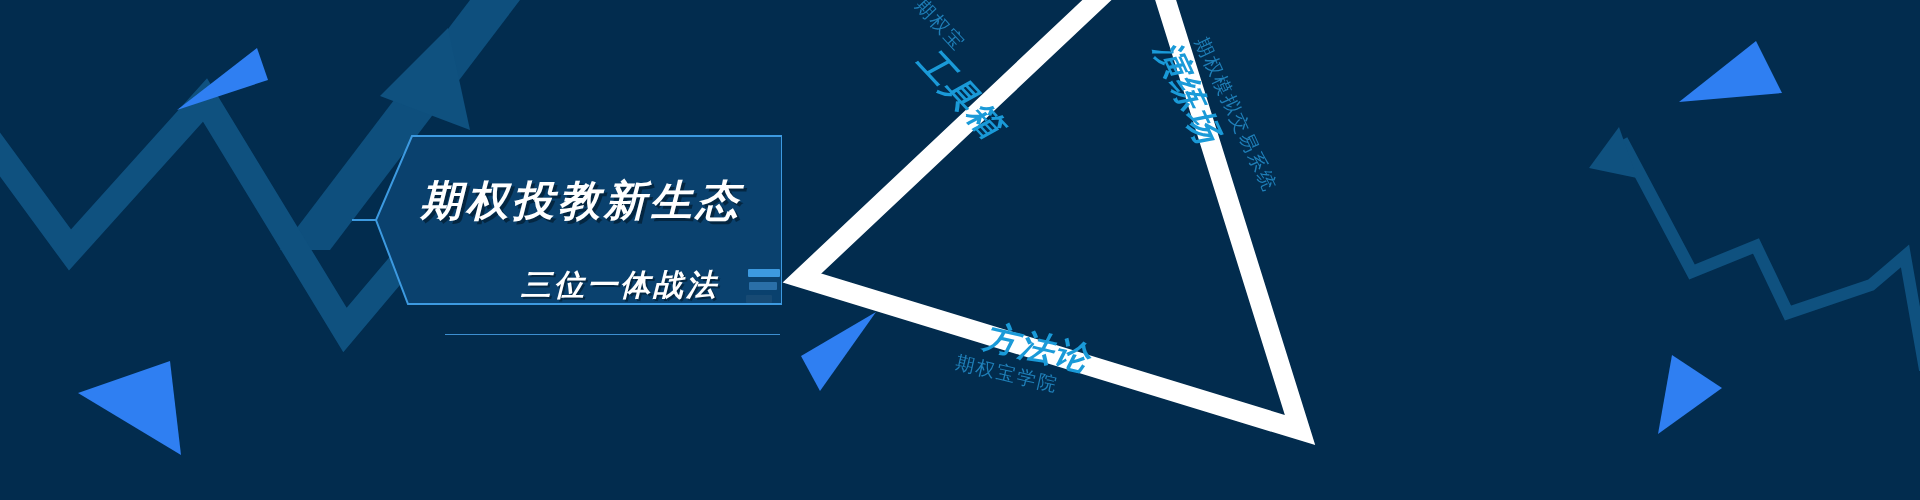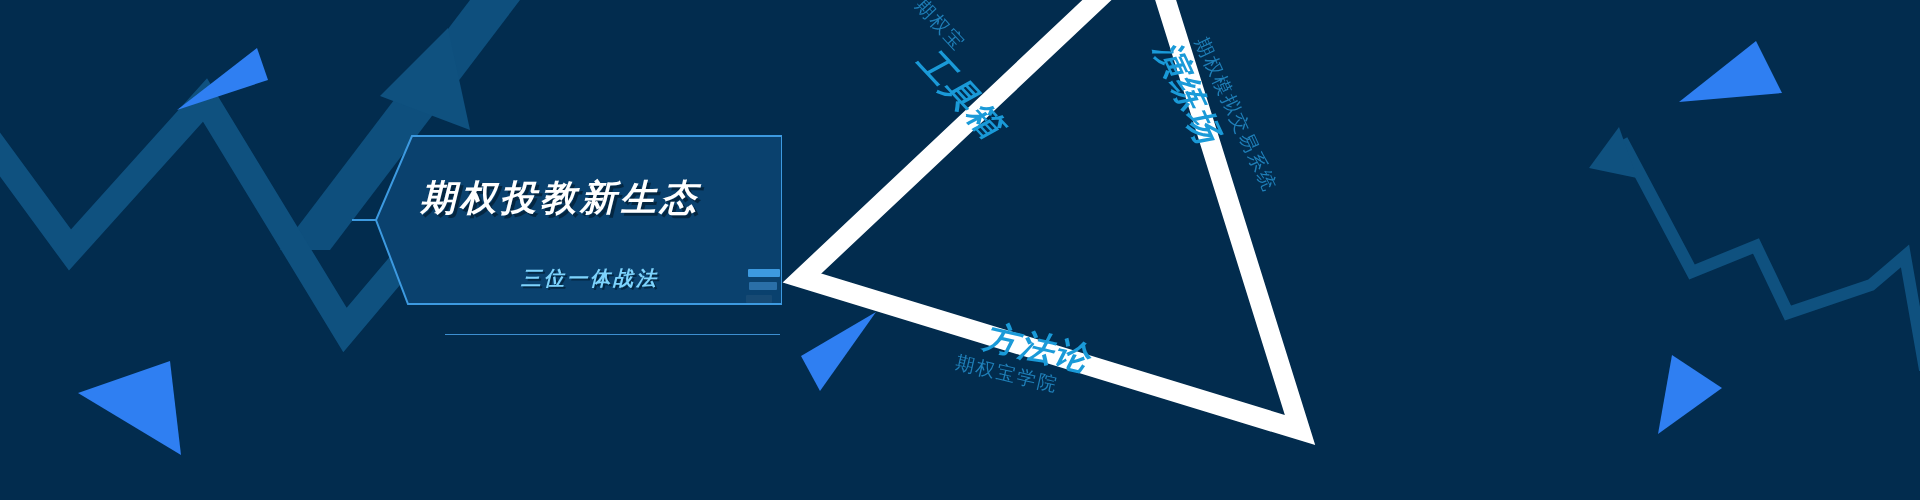--- a/index.html
+++ b/index.html
@@ -22,45 +22,45 @@
   .title-wrap {
     position:absolute;
     left:352px; top:132px;
     width:430px; height:180px;
   }
   .title-frame { position:absolute; inset:0; }
   .title-text {
     position:absolute;
     left:68px; top:48px;
     width:340px;
-    font-size:36px;
+    font-size:42px;
     font-weight:bold;
     font-style:italic;
     letter-spacing:4px;
     color:#ffffff;
     line-height:1;
     white-space:nowrap;
     text-shadow:3px 3px 0 rgba(3,34,58,.85);
     font-family:"DejaVu Sans","Liberation Sans",sans-serif;
   }
 
   
   .subtitle-wrap {
     position:absolute;
     left:445px; top:255px;
     width:335px; height:80px;
   }
   .subtitle-text {
     position:absolute;
     left:76px; top:10px;
-    font-size:20px;
+    font-size:30px;
     font-weight:bold;
     font-style:italic;
     letter-spacing:3px;
-    color:#7dd3fc;
+    color:#ffffff;
     white-space:nowrap;
     text-shadow:2px 2px 0 rgba(3,34,58,.8);
     font-family:"DejaVu Sans","Liberation Sans",sans-serif;
     text-align:center;
   }
   .bars-icon {
     position:absolute;
     right:0px; top:14px;
     width:42px; height:34px;
   }

